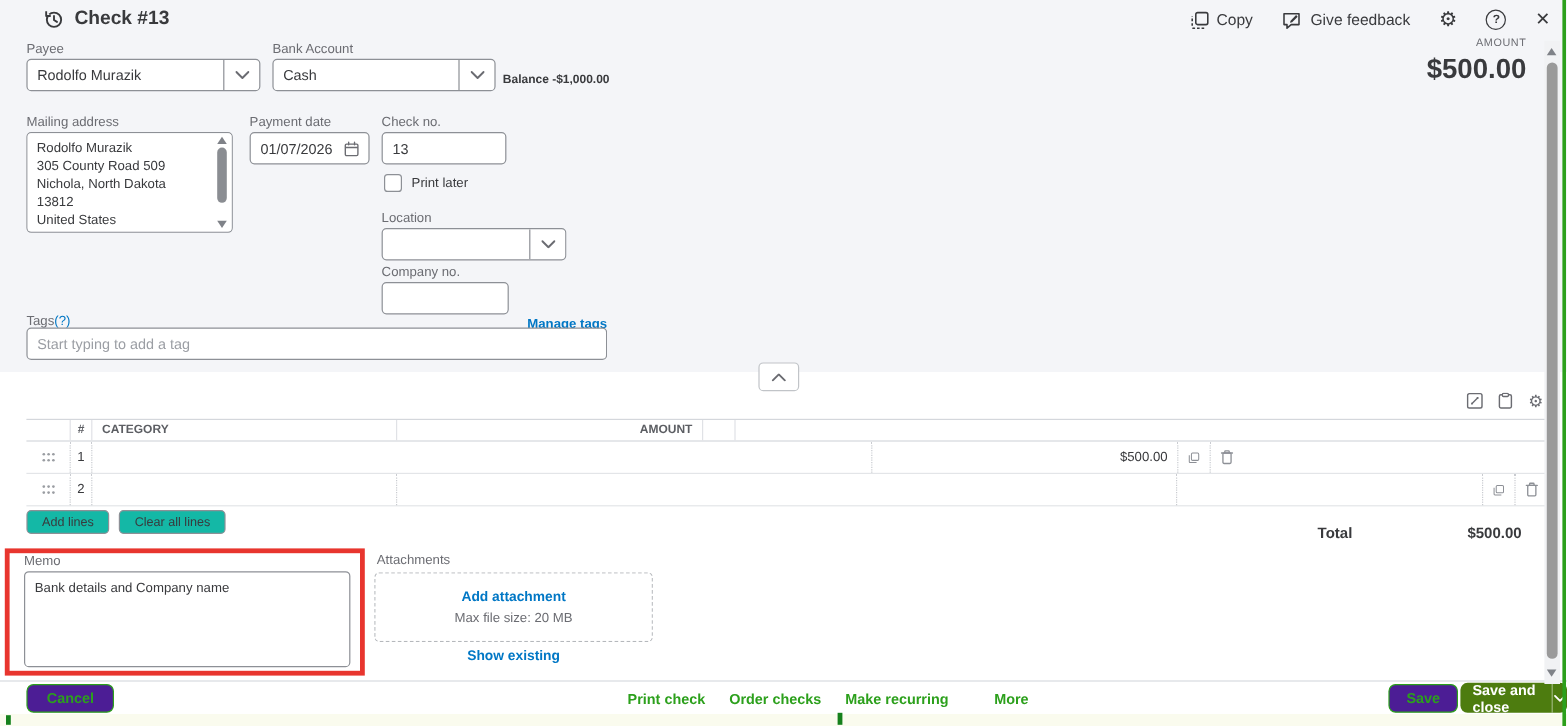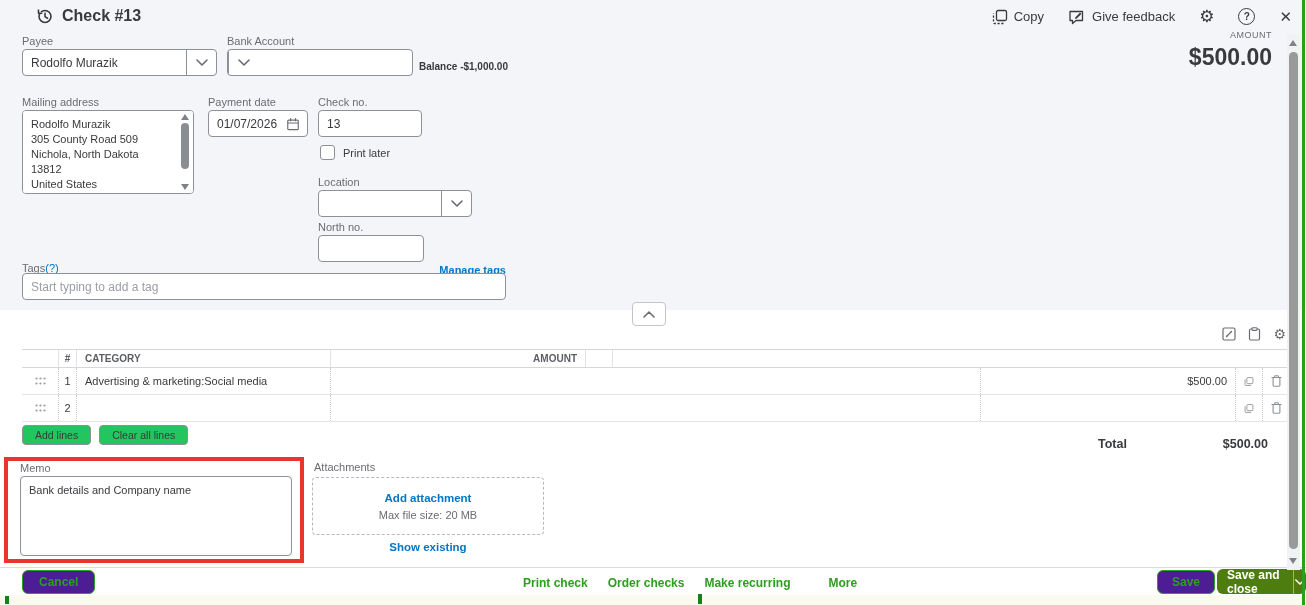--- a/index.html
+++ b/index.html
@@ -49,21 +49,21 @@
   .thead > div { border-left:1px solid #e0e2e6; }
   .thead > div:first-child { border-left:none; }
   .c-drag { width:36px; justify-content:center; }
   .c-num { width:18px; justify-content:center; padding:0 2px !important; }
   .c-cat { width:254px; }
   .c-desc { width:650px; }
   .c-amt { width:255px; justify-content:flex-end; }
   .c-ic { width:27px; justify-content:center; cursor:pointer; }
   .c-ic2 { width:28px; justify-content:center; cursor:pointer; }
   .line-btns { left:22px; top:425px; display:flex; gap:8px; }
-  .line-btn { border:1px solid #8d9096; border-radius:4px; background:#22c55e; font-size:10.5px; color:#393a3d; padding:3px 12px; cursor:pointer; font-family:"Liberation Sans", sans-serif; }
+  .line-btn { border:1px solid #8d9096; border-radius:4px; background:#14b8a6; font-size:10.5px; color:#393a3d; padding:3px 12px; cursor:pointer; font-family:"Liberation Sans", sans-serif; }
   .total-label { left:1098px; top:437px; font-size:12.5px; font-weight:bold; }
   .total-value { left:1150px; top:437px; width:118px; text-align:right; font-size:12.5px; font-weight:bold; }
   .red-annotation { left:4px; top:457px; width:300px; height:106px; border:4px solid #e8352e; z-index:5; pointer-events:none; }
   .attach-box { left:312px; top:477px; width:232px; height:58px; border:1px dashed #b5b8bc; border-radius:4px; display:flex; flex-direction:column; align-items:center; justify-content:center; gap:5px; }
   .attach-add { font-size:11.5px; font-weight:bold; }
   .attach-max { font-size:11px; color:#6b6c72; }
   .show-existing { left:312px; top:541px; width:232px; text-align:center; font-size:11.5px; font-weight:bold; }
   .footer-divider { left:0; top:567px; width:1306px; height:1px; background:#d8dbe0; }
   .btn-outline-green { border:1.5px solid #2ca01c; background:#4c1d95; color:#2ca01c; font-weight:bold; font-size:12px; border-radius:6px; padding:4px 16px; cursor:pointer; font-family:Liberation Sans, sans-serif; }
   .cancel-btn { left:22px; top:570px; }
@@ -133,20 +133,21 @@
   <input value="Rodolfo Murazik" style="">
   <span class="chev">
     <svg width="12" height="7" viewBox="0 0 12 7">
         <path d="M1 1 l5 5 5-5" fill="none" stroke="#6b6c72" stroke-width="1.6" stroke-linecap="round" stroke-linejoin="round"></path>
       </svg>
   </span>
 </div>
 
 <div class="abs label" style="left:227px; top:35px;">Bank Account</div>
 <div class="abs combo" style="left:227px; top:49px; width:186px;">
+  <input value="Cash" style="">
   <span class="chev">
     <svg width="12" height="7" viewBox="0 0 12 7">
         <path d="M1 1 l5 5 5-5" fill="none" stroke="#6b6c72" stroke-width="1.6" stroke-linecap="round" stroke-linejoin="round"></path>
       </svg>
   </span>
 </div>
 <div class="abs" style="left:419px; top:61px; font-size:10px; font-weight:bold; color:#393a3d;">Balance -$1,000.00</div>
 
 <div class="abs label" style="left:22px; top:96px;">Mailing address</div>
 <div class="abs addr-wrap">
@@ -184,21 +185,21 @@
 <div class="abs label" style="left:318px; top:176px;">Location</div>
 <div class="abs combo" style="left:318px; top:190px; width:154px;">
   <input value="" style="">
   <span class="chev">
     <svg width="12" height="7" viewBox="0 0 12 7">
         <path d="M1 1 l5 5 5-5" fill="none" stroke="#6b6c72" stroke-width="1.6" stroke-linecap="round" stroke-linejoin="round"></path>
       </svg>
   </span>
 </div>
 
-<div class="abs label" style="left:318px; top:221px;">North no.</div>
+<div class="abs label" style="left:318px; top:221px;">Company no.</div>
 <input class="abs field" style="left: 318px; top: 235px; width: 106px;" value="">
 
 <div class="abs tags-row">
   <span>
     <span class="label">Tags</span><span class="link" style="font-size:11px;">(?)</span>
   </span>
   <span class="link" style="font-size:11px; font-weight:bold;">Manage tags</span>
 </div>
 <input class="abs field" style="left: 22px; top: 273px; width: 484px;" placeholder="Start typing to add a tag">
 
@@ -241,21 +242,20 @@
       <svg width="13" height="10" viewBox="0 0 13 10">
         <circle cx="2.5" cy="2.5" r="1.1" fill="#9a9da2"></circle>
           <circle cx="6.5" cy="2.5" r="1.1" fill="#9a9da2"></circle>
           <circle cx="10.5" cy="2.5" r="1.1" fill="#9a9da2"></circle>
         <circle cx="2.5" cy="7.5" r="1.1" fill="#9a9da2"></circle>
           <circle cx="6.5" cy="7.5" r="1.1" fill="#9a9da2"></circle>
           <circle cx="10.5" cy="7.5" r="1.1" fill="#9a9da2"></circle>
       </svg>
     </div>
     <div class="c-num">1</div>
-    <div class="c-cat">Advertising &amp; marketing:Social media</div>
     <div class="c-desc"></div>
     <div class="c-amt">$500.00</div>
     <div class="c-ic">
       <svg width="13" height="13" viewBox="0 0 14 14">
         <rect x="4" y="1.5" width="8.5" height="8.5" rx="1.3" fill="none" stroke="#8d9096" stroke-width="1.2"></rect>
         <path d="M10 12.5 h-7.5 a1 1 0 0 1 -1-1 v-7.5" fill="none" stroke="#8d9096" stroke-width="1.2"></path>
       </svg>
     </div>
     <div class="c-ic2">
       <svg width="12" height="14" viewBox="0 0 12 14">

